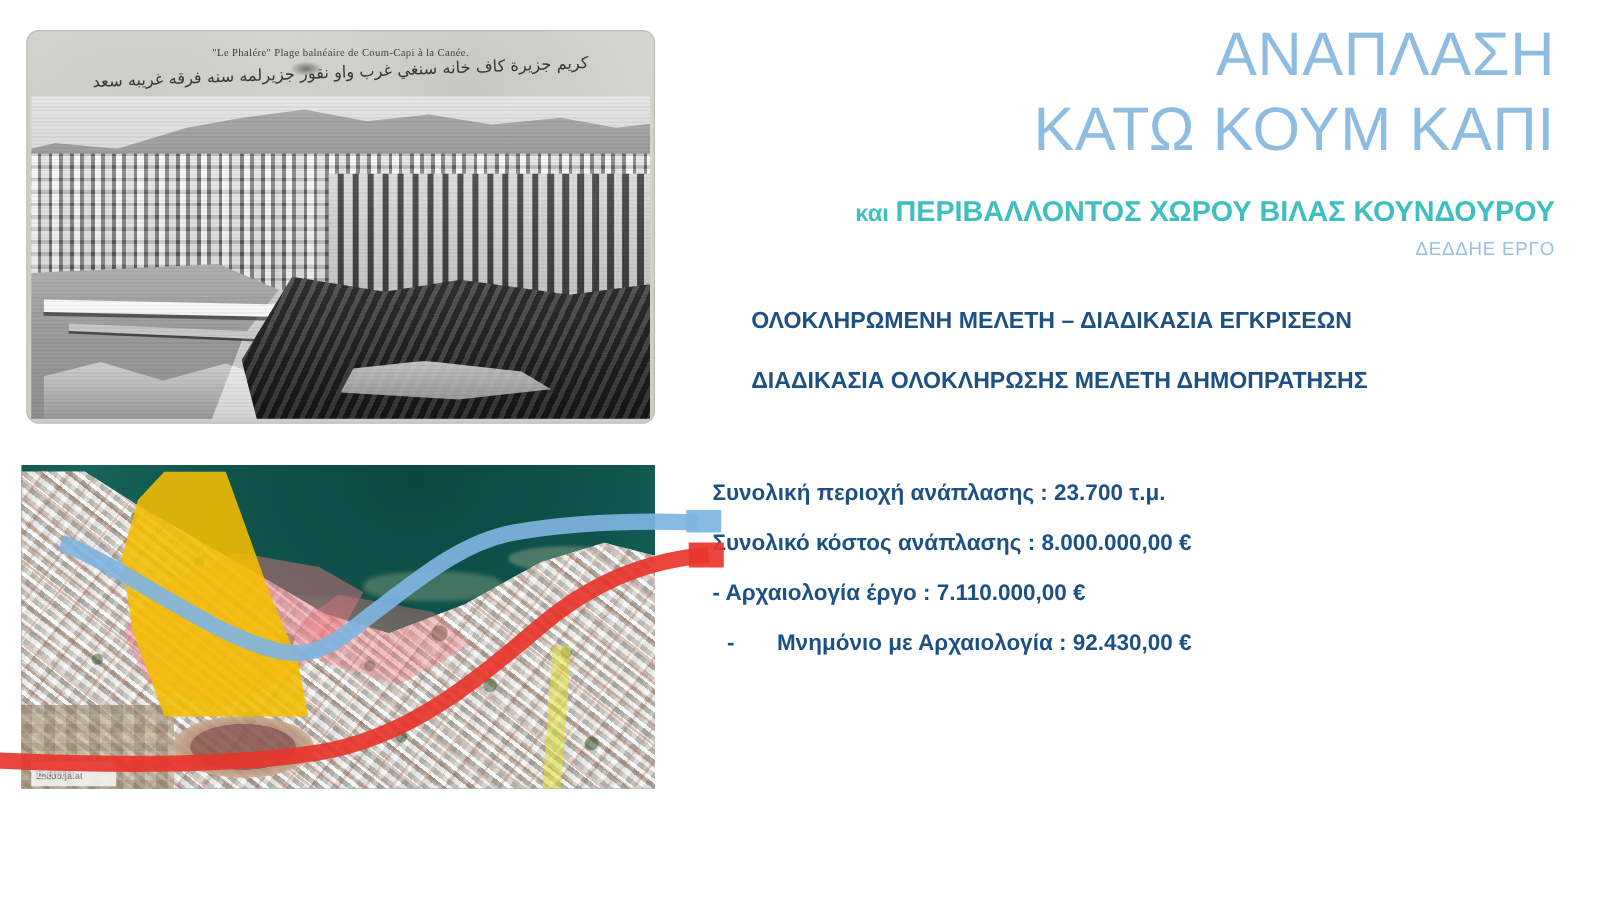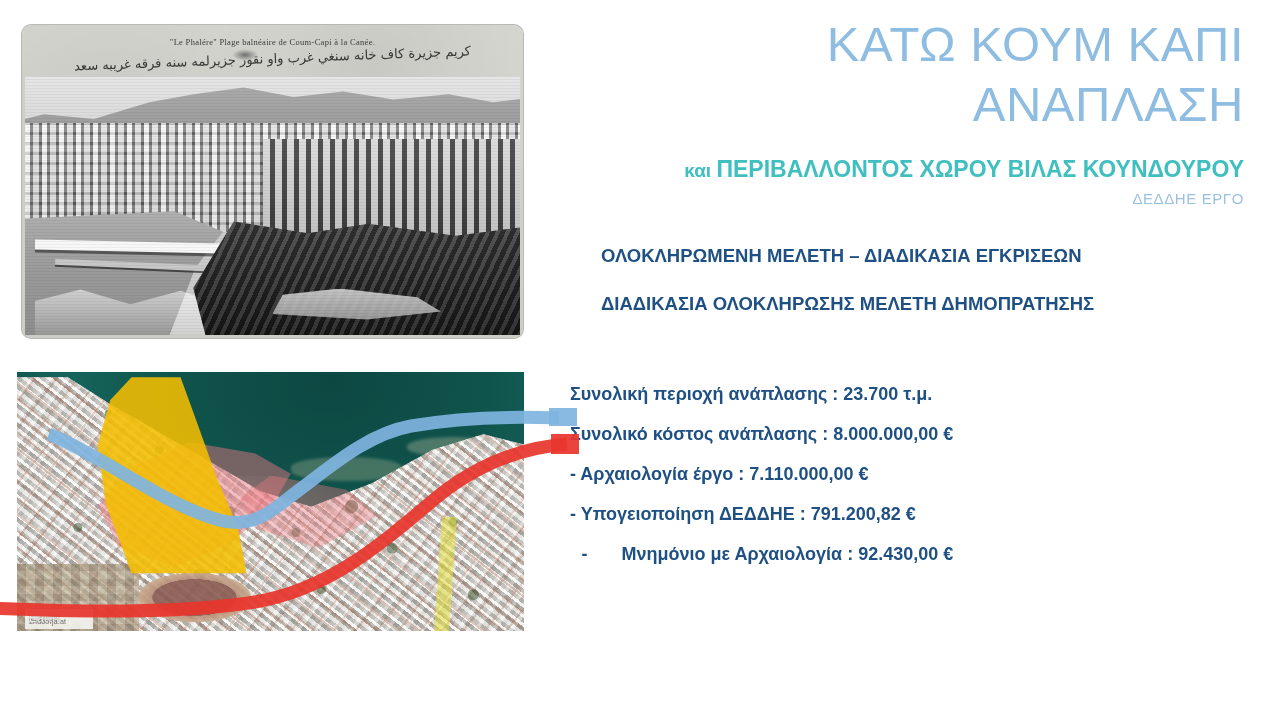--- a/index.html
+++ b/index.html
@@ -328,38 +328,37 @@
     font-family: "Liberation Sans", sans-serif;
     letter-spacing: .2px;
   }
 </style>
 </head>
 <body>
 
 <div class="slide">
 
   <div class="title-block">
+    <div class="title-line">ΑΝΑΠΛΑΣΗ</div>
     <div class="title-line">ΚΑΤΩ ΚΟΥΜ ΚΑΠΙ</div>
-    <div class="title-line">ΑΝΑΠΛΑΣΗ</div>
     <div class="subtitle-line">
       <span class="kai">και </span><span>ΠΕΡΙΒΑΛΛΟΝΤΟΣ ΧΩΡΟΥ ΒΙΛΑΣ ΚΟΥΝΔΟΥΡΟΥ</span>
     </div>
     <div class="tech-line">ΔΕΔΔΗΕ ΕΡΓΟ</div>
   </div>
 
   <div class="headings">
     <div class="heading">ΟΛΟΚΛΗΡΩΜΕΝΗ  ΜΕΛΕΤΗ – ΔΙΑΔΙΚΑΣΙΑ ΕΓΚΡΙΣΕΩΝ</div>
     <div class="heading">ΔΙΑΔΙΚΑΣΙΑ ΟΛΟΚΛΗΡΩΣΗΣ  ΜΕΛΕΤΗ ΔΗΜΟΠΡΑΤΗΣΗΣ</div>
   </div>
 
   <div class="facts">
     <div class="fact">Συνολική περιοχή ανάπλασης  :  23.700 τ.μ.</div>
     <div class="fact">Συνολικό κόστος ανάπλασης  : 8.000.000,00 €</div>
     <div class="fact">- Αρχαιολογία  έργο : 7.110.000,00 €</div>
-    <div class="fact">- Υπογειοποίηση  ΔΕΔΔΗΕ : 791.200,82 €</div>
     <div class="fact indented">
       <span>-</span><span class="dash-gap"></span><span>Μνημόνιο με Αρχαιολογία  :  92.430,00 €</span>
     </div>
   </div>
 
   <div class="postcard">
     <div class="pc-paper"></div>
     <div class="pc-caption">"Le Phalére" Plage balnéaire de Coum-Capi à la Canée.</div>
     <div class="pc-arabic">كريم جزيرة كاف خانه سنغي غرب واو نقور جزيرلمه سنه فرقه غريبه سعد</div>
     <div class="pc-stain"></div>

